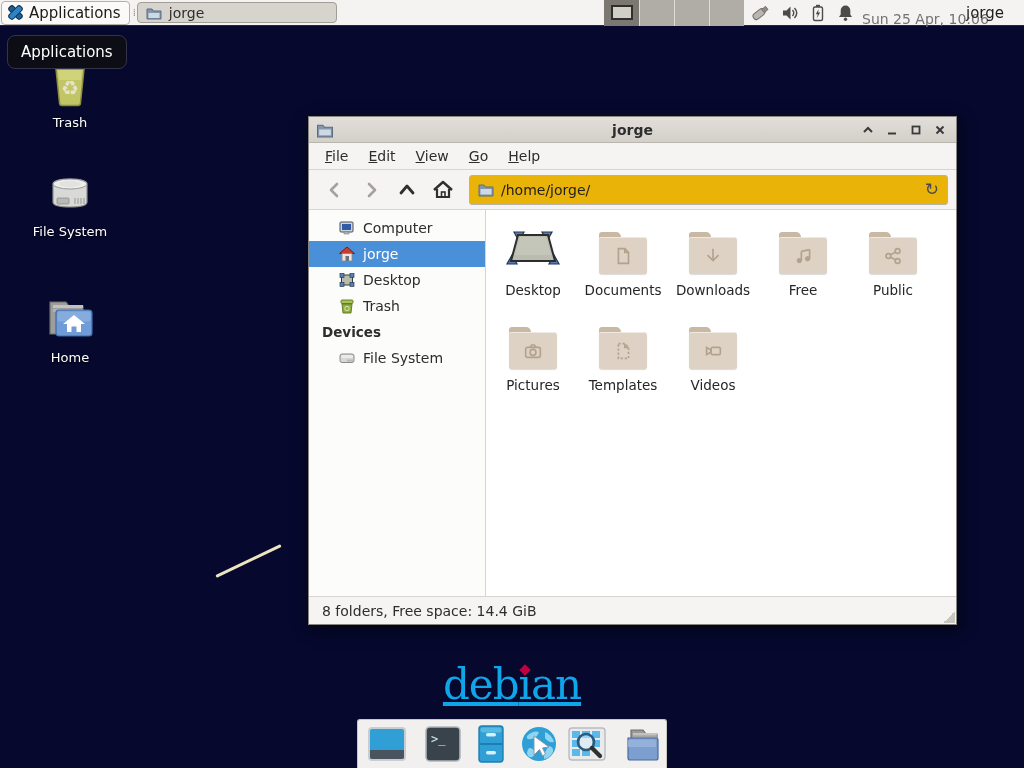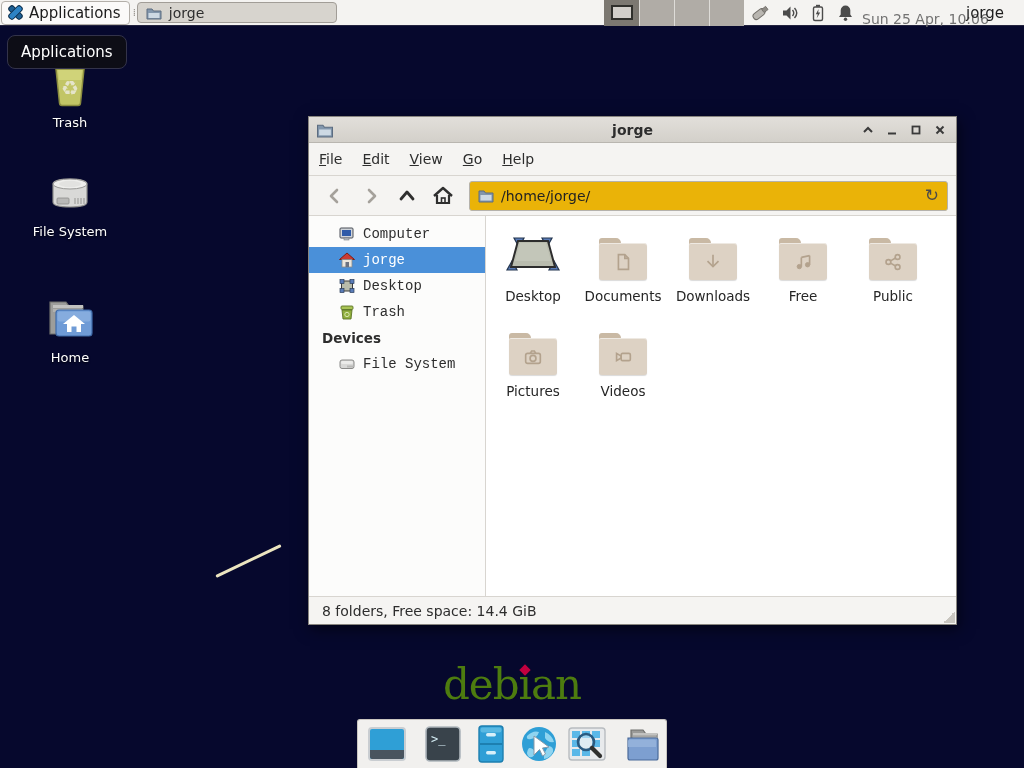--- a/index.html
+++ b/index.html
@@ -55,39 +55,39 @@
             background:#f5f4f2; border:1px solid #88857f; box-shadow:2px 4px 14px rgba(0,0,0,.55);
             display:flex; flex-direction:column; z-index:10; }
   .titlebar { height:26px; background:linear-gradient(#e2dfda,#d3d0ca); border-bottom:1px solid #b9b6b0;
               display:flex; align-items:center; position:relative; flex:0 0 auto; }
   .title-ic { margin-left:7px; }
   .title-text { position:absolute; left:0; right:0; text-align:center; font-weight:bold;
                 font-size:14px; color:#2d2d2d; }
   .win-ctrls { margin-left:auto; display:flex; align-items:center; gap:12px; padding-right:10px; z-index:2; }
   .win-ctrls svg { display:block; }
 
-  .menubar { height:33px; display:flex; align-items:center; padding-left:0; gap:0;
+  .menubar { height:27px; display:flex; align-items:center; padding-left:6px; gap:0;
              border-bottom:1px solid #d8d5d0; flex:0 0 auto; }
   .menu-item { display:inline-block; padding:4px 10px; font-size:14px; color:#2d2d2d; }
   .menu-item::first-letter { text-decoration:underline; }
 
   .toolbar { height:40px; display:flex; align-items:center; border-bottom:1px solid #d8d5d0;
              padding:0 8px; flex:0 0 auto; }
   .tool-btn { width:36px; height:30px; display:flex; align-items:center; justify-content:center; }
   .pathbar { flex:1; height:30px; margin-left:8px; background:#eab308; border:1px solid #b5b2ac;
              border-radius:3px; display:flex; align-items:center; padding:0 8px; gap:7px; }
   .path-text { font-size:14px; color:#222222; flex:1; }
   .reload { font-size:17px; color:#4a4a4a; line-height:1; }
 
   .win-body { flex:1; display:flex; min-height:0; }
   .sidebar { width:177px; background:#fcfcfb; border-right:1px solid #d8d5d0; padding-top:5px; }
   .side-head { height:26px; display:flex; align-items:center; padding-left:13px;
                font-weight:bold; font-size:13.5px; color:#2d2d2d; }
   .side-row { height:26px; display:flex; align-items:center; gap:8px; padding-left:30px;
-              font-size:14px; color:#2d2d2d;font-family:Liberation Mono, monospace; }
+              font-size:14px; color:#2d2d2d; }
   .side-row.selected { background:#4a90d9; color:#ffffff; }
   .side-row svg { flex:0 0 auto; }
 
   .main-view { flex:1; background:#ffffff; padding:18px 0 0 2px; position:relative; }
   .icon-grid { display:grid; grid-template-columns:repeat(5,90px); grid-auto-rows:95px; }
   .file-cell { display:flex; flex-direction:column; align-items:center; }
   .file-cell .flabel { margin-top:6px; font-size:13.5px; color:#262626; }
   .folder { position:relative; width:52px; height:48px; }
   .folder .tab { position:absolute; left:2px; top:4px; width:22px; height:10px;
                  background:#c9b9a4; border-radius:3px 5px 0 0; }
@@ -98,22 +98,22 @@
   .folder .body svg { display:block; }
 
   .statusbar { height:28px; border-top:1px solid #d8d5d0; background:#f5f4f2;
                display:flex; align-items:center; padding-left:13px; font-size:14px; color:#2d2d2d;
                position:relative; flex:0 0 auto; }
   .grip { position:absolute; right:1px; bottom:1px; width:12px; height:12px;
           background:linear-gradient(135deg,transparent 50%,#c9c6c0 50%); }
 
   
   .debian { position:absolute; left:0; top:660px; width:1024px; text-align:center;
-            font-family:"DejaVu Serif","Liberation Serif",serif; font-size:42px; color:#4d7c0f;
-            letter-spacing:-1px; z-index:3; }
+            font-family:"DejaVu Serif","Liberation Serif",serif; font-size:42px; color:#0ea5e9;
+            letter-spacing:-1px; z-index:3;text-decoration:underline; }
   .debian .i-wrap { position:relative; }
   .debian .i-dot { position:absolute; left:50%; top:6px; width:8px; height:8px; background:#c2003f;
                    transform:translateX(-50%) rotate(45deg); }
 
   
   .dock { position:absolute; left:357px; bottom:0; width:310px; height:49px; background:#f1f0ee;
           border:1px solid #c9c6c0; border-bottom:none; border-radius:3px 3px 0 0;
           display:flex; align-items:center; gap:8px; padding:0 9px; z-index:20; }
   .dock-sep { width:1px; height:36px; background:#b5b2ac; }
   .dock-ic { width:40px; height:40px; display:flex; align-items:center; justify-content:center; }
@@ -431,20 +431,32 @@
             <svg width="22" height="22" viewBox="0 0 24 24" fill="none" stroke="#b3a28d" stroke-width="1.8">
               <rect x="4" y="8" width="16" height="11" rx="2"></rect>
                   <circle cx="12" cy="13.5" r="3.2"></circle>
                   <path d="M9 8 l1.5 -2.5 h3 L15 8"></path>
             </svg>
           </div>
             </div>
           <span class="flabel">Pictures</span>
         </div>
 
+        <div class="file-cell">
+          <div class="folder">
+              <div class="tab"></div>
+              <div class="body">
+            <svg width="22" height="22" viewBox="0 0 24 24" fill="none" stroke="#b3a28d" stroke-width="1.8">
+              <path d="M7 4 h7 l4 4 v12 h-11 z" stroke-dasharray="2.4 2"></path>
+                  <path d="M14 4 v4 h4"></path>
+            </svg>
+          </div>
+            </div>
+          <span class="flabel">Templates</span>
+        </div>
 
         <div class="file-cell">
           <div class="folder">
               <div class="tab"></div>
               <div class="body">
             <svg width="22" height="22" viewBox="0 0 24 24" fill="none" stroke="#b3a28d" stroke-width="1.8">
               <rect x="10" y="8" width="10" height="8" rx="1.5"></rect>
                   <polygon points="10,11 5,8 5,16 10,13"></polygon>
             </svg>
           </div>

